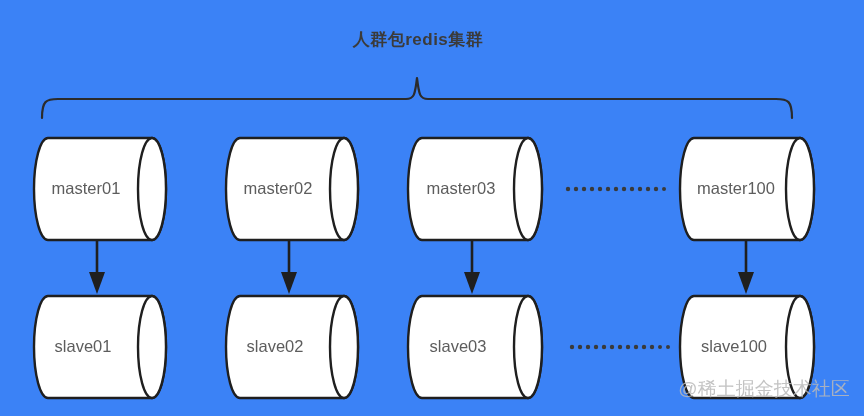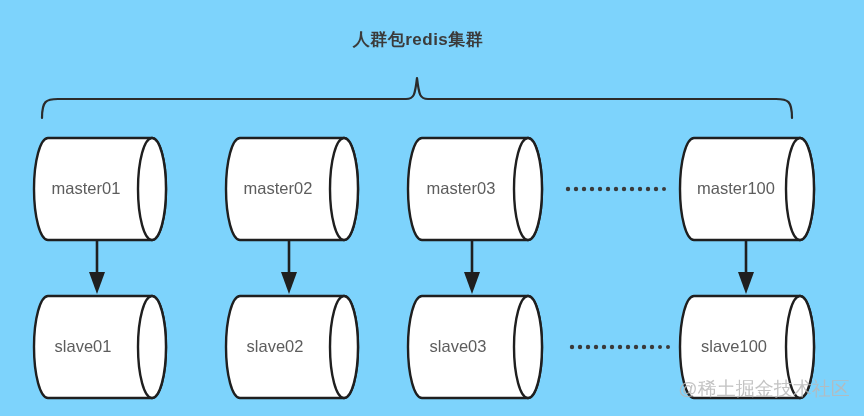--- a/index.html
+++ b/index.html
@@ -10,21 +10,21 @@
   body {
     width: 864px;
     height: 416px;
     font-family: "Liberation Sans", "DejaVu Sans", sans-serif;
     overflow: hidden;
   }
   #diagram-root {
     position: relative;
     width: 864px;
     height: 416px;
-    background: #7dd3fc;
+    background: #3b82f6;
   }
   svg.canvas {
     display: block;
     width: 864px;
     height: 416px;
   }
   .node-shape {
     fill: #ffffff;
     stroke: #1f1f1f;
     stroke-width: 2.4;

